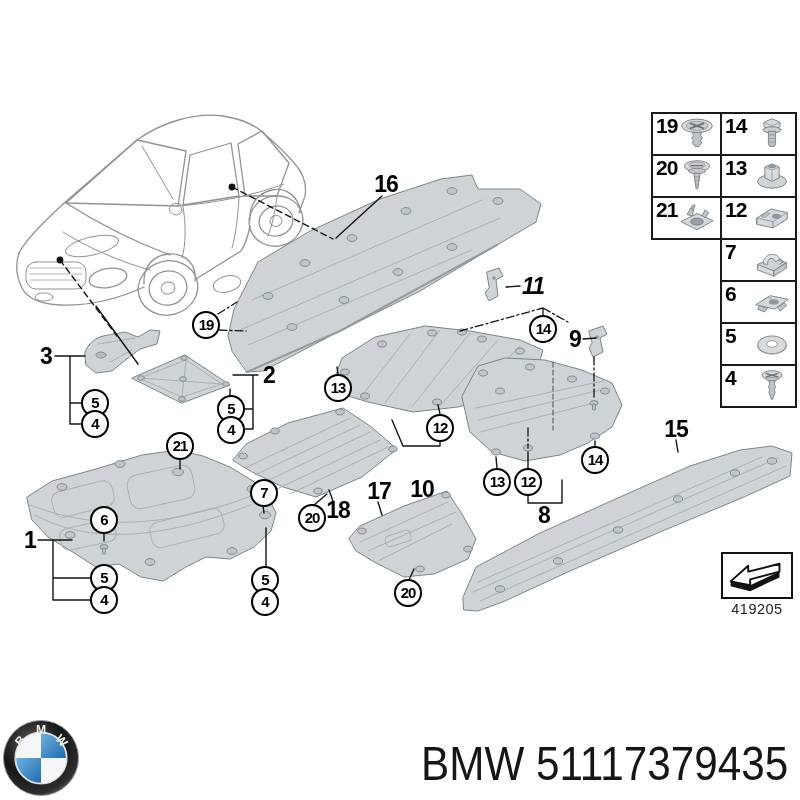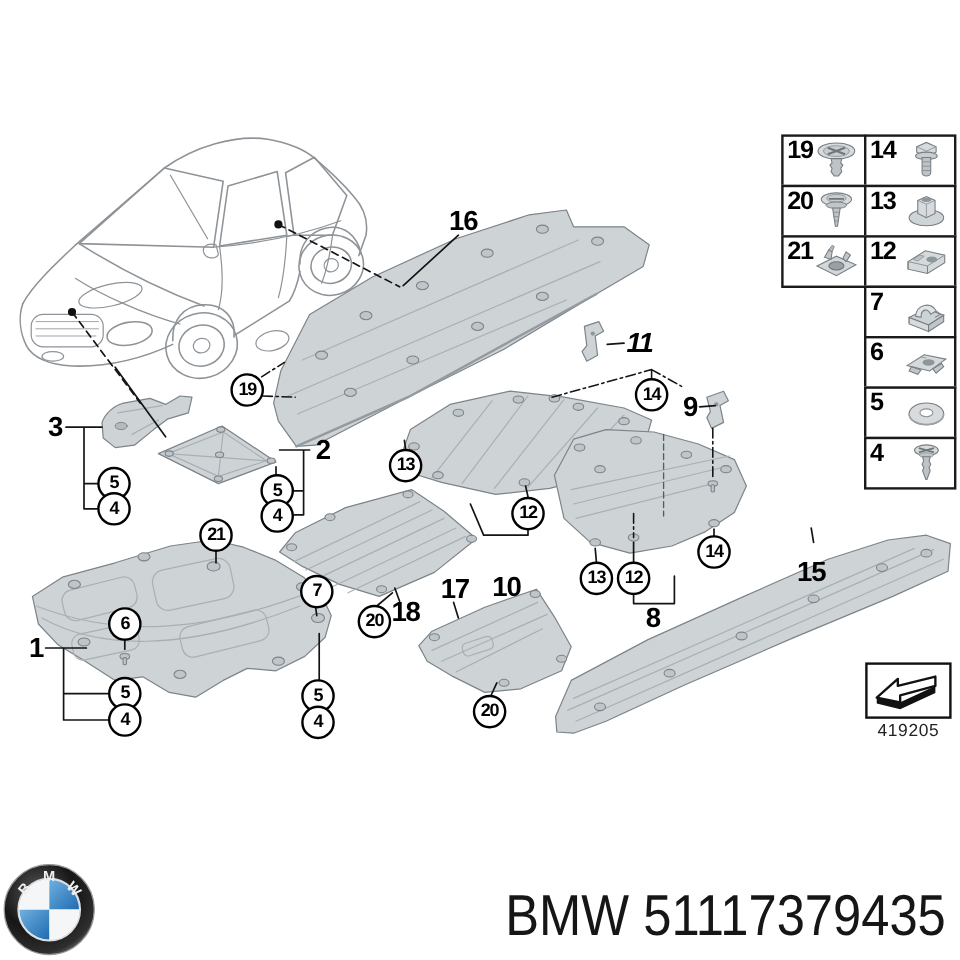--- a/index.html
+++ b/index.html
@@ -343,21 +343,21 @@
   </svg>
 
   <div id="callouts">
       <div class="co plain" style="left: 30px; top: 540px;">1</div>
       <div class="co plain" style="left: 269px; top: 375px;">2</div>
       <div class="co plain" style="left: 46px; top: 356px;">3</div>
       <div class="co plain" style="left: 544px; top: 515px;">8</div>
       <div class="co plain" style="left: 575px; top: 339px;">9</div>
       <div class="co plain" style="left: 422px; top: 462px; margin-top: 27px;">10</div>
       <div class="co plain" style="left: 533px; top: 286px; font-style: italic;">11</div>
-      <div class="co plain" style="left: 676px; top: 429px; margin-top: 48px;">15</div>
+      <div class="co plain" style="left: 676px; top: 429px;">15</div>
       <div class="co plain" style="left: 386px; top: 184px;">16</div>
       <div class="co plain" style="left: 379px; top: 491px;">17</div>
       <div class="co plain" style="left: 338px; top: 510px;">18</div>
       <div class="co circ" style="left: 206px; top: 325px;">19</div>
       <div class="co circ" style="left: 338px; top: 388px;">13</div>
       <div class="co circ" style="left: 543px; top: 329px;">14</div>
       <div class="co circ" style="left: 440px; top: 428px;">12</div>
       <div class="co circ" style="left: 497px; top: 482px;">13</div>
       <div class="co circ" style="left: 528px; top: 482px;">12</div>
       <div class="co circ" style="left: 595px; top: 460px;">14</div>

